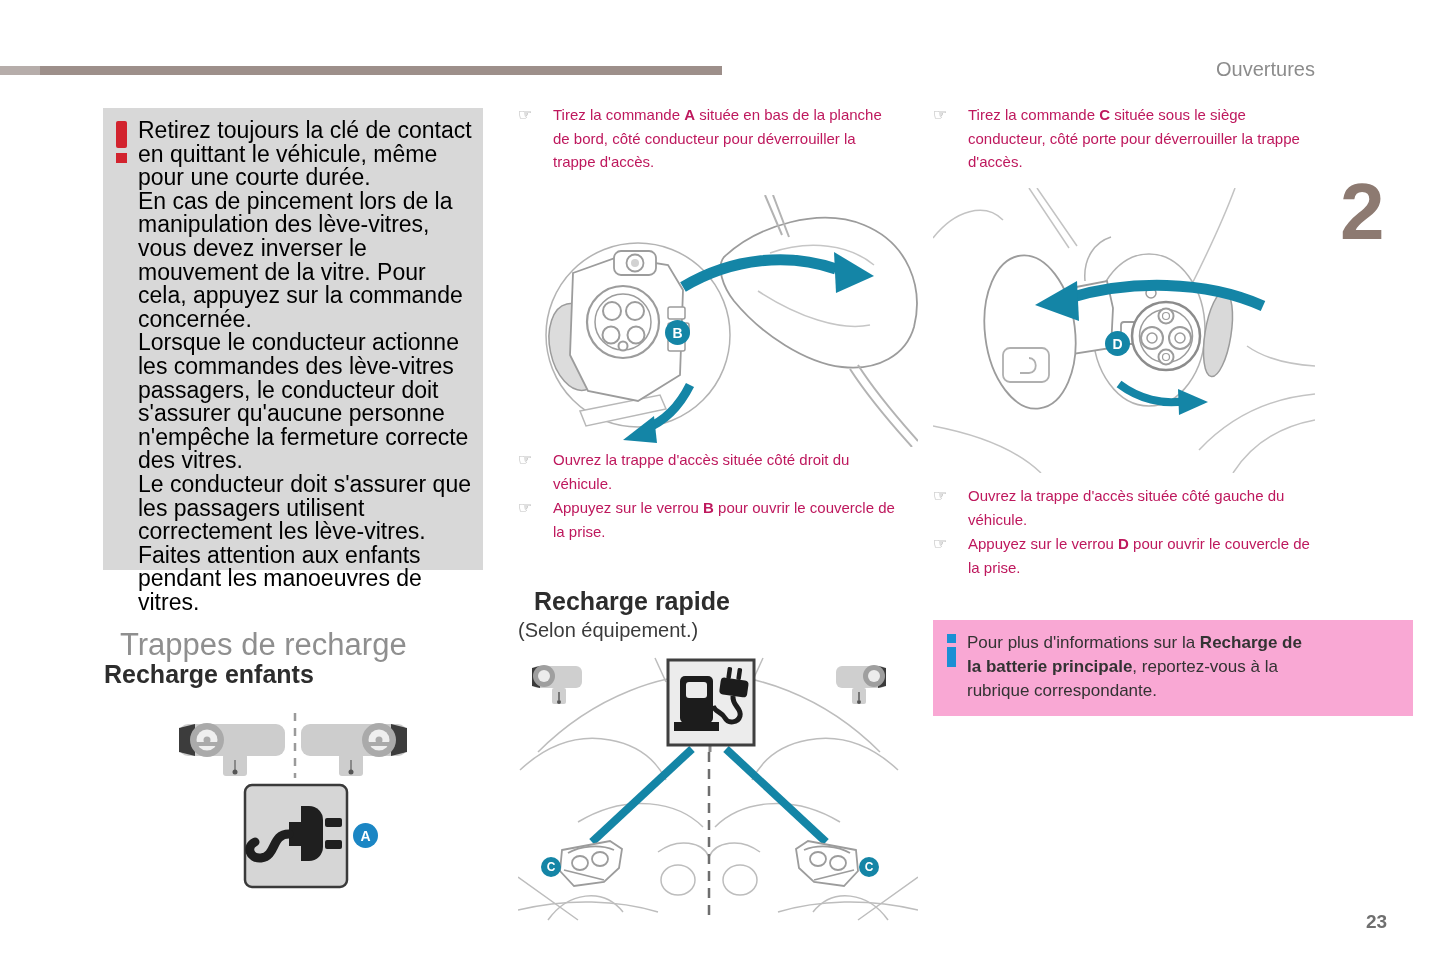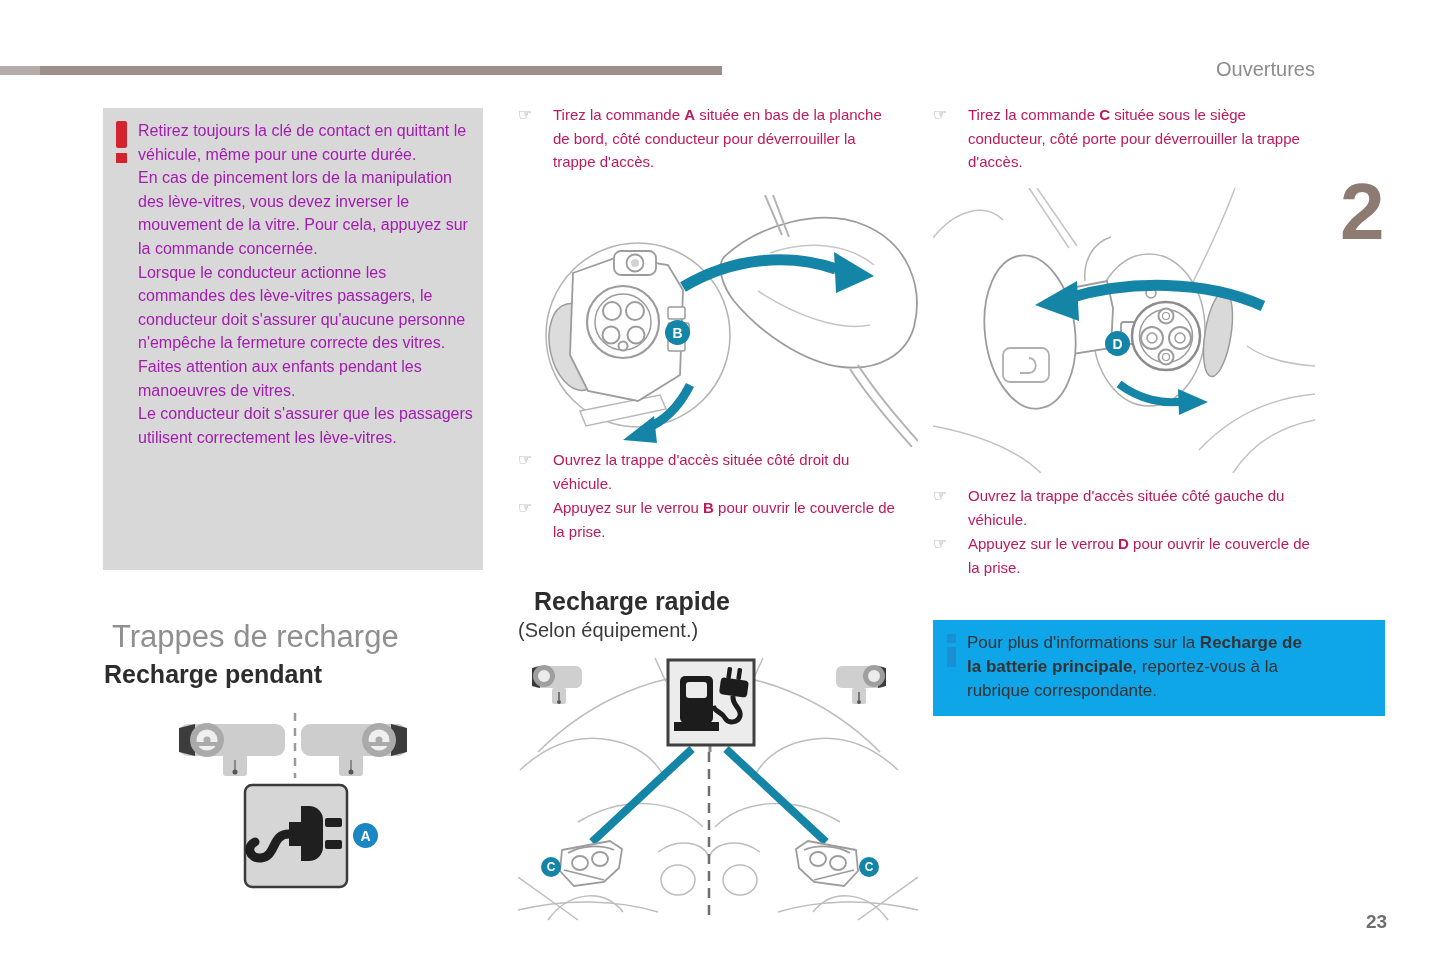--- a/index.html
+++ b/index.html
@@ -13,31 +13,31 @@
   .header-title { position:absolute; right:130px; top:58px; font-size:20px; color:#8c8c8c; }
   .chapter-number { position:absolute; left:1340px; top:172px; font-size:80px; font-weight:bold; color:#8d7a71; line-height:1; }
   .page-number { position:absolute; left:1366px; top:911px; font-size:19px; font-weight:bold; color:#6f6f6f; }
   
   .col { position:absolute; top:0; height:977px; }
   .col-left  { left:103px; width:380px; }
   .col-mid   { left:518px; width:400px; }
   .col-right { left:933px; width:382px; }
   
   .warning-box { position:absolute; left:0; top:108px; width:380px; height:462px; background:#d8d8d8; }
-  .warning-text { position:absolute; left:35px; top:11px; width:338px; font-size:16px; line-height:23.6px; color:#a21caf; }
+  .warning-text { position:absolute; left:35px; top:11px; width:338px; font-size:23px; line-height:23.6px; color:#000000; }
   .warn-icon { position:absolute; left:13px; top:13px; width:11px; height:42px; }
   .warn-icon::before { content:""; position:absolute; left:0; top:0; width:11px; height:27px; background:#d2232e; border-radius:2px; }
   .warn-icon::after  { content:""; position:absolute; left:0; top:32px; width:11px; height:10px; background:#d2232e; }
-  .info-box { position:absolute; left:0; top:620px; width:452px; height:96px; background:#0ea5e9; }
+  .info-box { position:absolute; left:0; top:620px; width:452px; height:96px; background:#f9a8d4;padding-left:28px; }
   .info-icon { position:absolute; left:14px; top:14px; width:9px; height:33px; }
   .info-icon::before { content:""; position:absolute; left:0; top:0; width:9px; height:9px; background:#1b8fd4; }
   .info-icon::after  { content:""; position:absolute; left:0; top:13px; width:9px; height:20px; background:#1b8fd4; }
   .info-text { position:absolute; left:34px; top:11px; width:336px; font-size:17px; line-height:24px; color:#333; }
   
-  .title-gray  { position:absolute; left:1px; top:611px; font-size:31px; color:#8f8f8f; font-weight:normal; margin:8px; }
+  .title-gray  { position:absolute; left:1px; top:611px; font-size:31px; color:#8f8f8f; font-weight:normal; margin:16px; }
   .title-black { position:absolute; left:1px; top:660px; font-size:25px; color:#2d2d2d; font-weight:bold; margin:0; }
   .title-rapide { position:absolute; left:0; top:571px; font-size:25px; color:#2d2d2d; font-weight:bold; margin:16px; }
   .equip-note { position:absolute; left:0; top:619px; font-size:20px; color:#3a3a3a; }
   
   .bullets { position:absolute; left:0; right:0; }
   .bullet { display:flex; margin:0 0 1px 0; }
   .bullet .marker { flex:0 0 35px; width:35px; color:#8a8a8a; font-size:16px; line-height:23px;
                     font-family:"DejaVu Sans", sans-serif; }
   .bullet .btext { flex:1; font-size:15px; line-height:23.6px; color:#be185d; }
   .col-mid  .bullet .btext { margin-right:18px; }
@@ -75,27 +75,27 @@
   <div class="chapter-number">2</div>
 
   <div class="col col-left">
 
     <div class="warning-box">
       <span class="warn-icon"></span>
       <div class="warning-text">
         <div>Retirez toujours la clé de contact en quittant le véhicule, même pour une courte durée.</div>
         <div>En cas de pincement lors de la manipulation des lève-vitres, vous devez inverser le mouvement de la vitre. Pour cela, appuyez sur la commande concernée.</div>
         <div>Lorsque le conducteur actionne les commandes des lève-vitres passagers, le conducteur doit s'assurer qu'aucune personne n'empêche la fermeture correcte des vitres.</div>
+        <div>Le conducteur doit s'assurer que les passagers utilisent correctement les lève-vitres.</div>
         <div>Faites attention aux enfants pendant les manoeuvres de vitres.</div>
-        <div>Le conducteur doit s'assurer que les passagers utilisent correctement les lève-vitres.</div>
       </div>
     </div>
 
     <h1 class="title-gray">Trappes de recharge</h1>
-    <h2 class="title-black">Recharge pendant</h2>
+    <h2 class="title-black">Recharge enfants</h2>
 
     <svg class="fig fig-a" width="380" height="200" viewBox="0 0 380 200">
       <line x1="192" y1="5" x2="192" y2="70" stroke="#9a9a9a" stroke-width="2.5" stroke-dasharray="8 7"></line>
       <g>
         <rect x="76" y="16" width="106" height="32" rx="9" fill="#cdcdcd"></rect>
         <path d="M76,20 L92,16 L92,48 L76,44 Z" fill="#3c3c3c"></path>
         <rect x="120" y="46" width="24" height="22" rx="3" fill="#cdcdcd"></rect>
         <line x1="132" y1="52" x2="132" y2="62" stroke="#8a8a8a" stroke-width="2"></line>
         <circle cx="132" cy="64" r="2.5" fill="#555"></circle>
         <circle cx="104" cy="32" r="17" fill="#aaaaaa"></circle>

